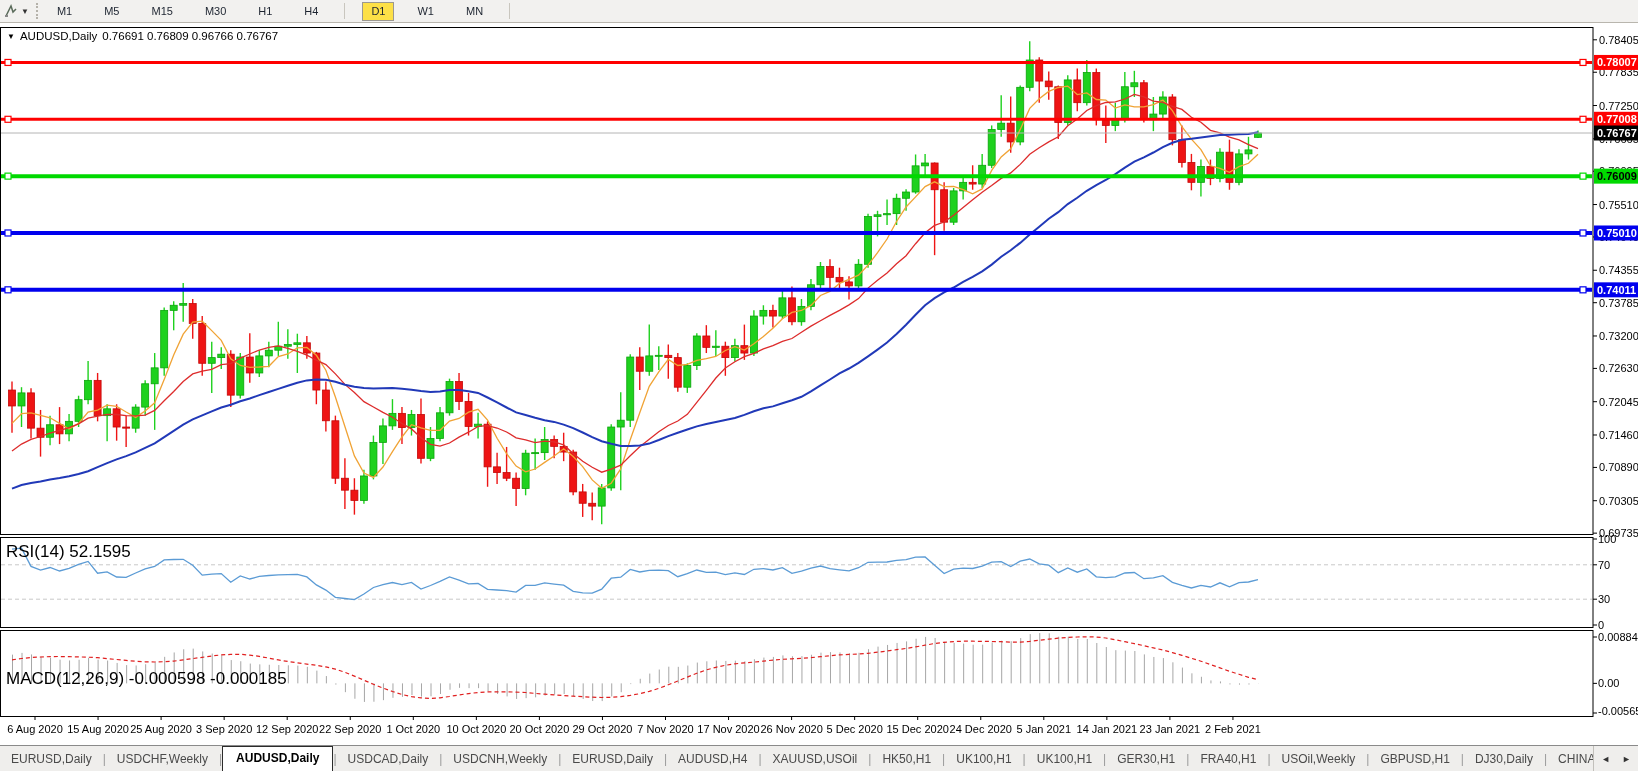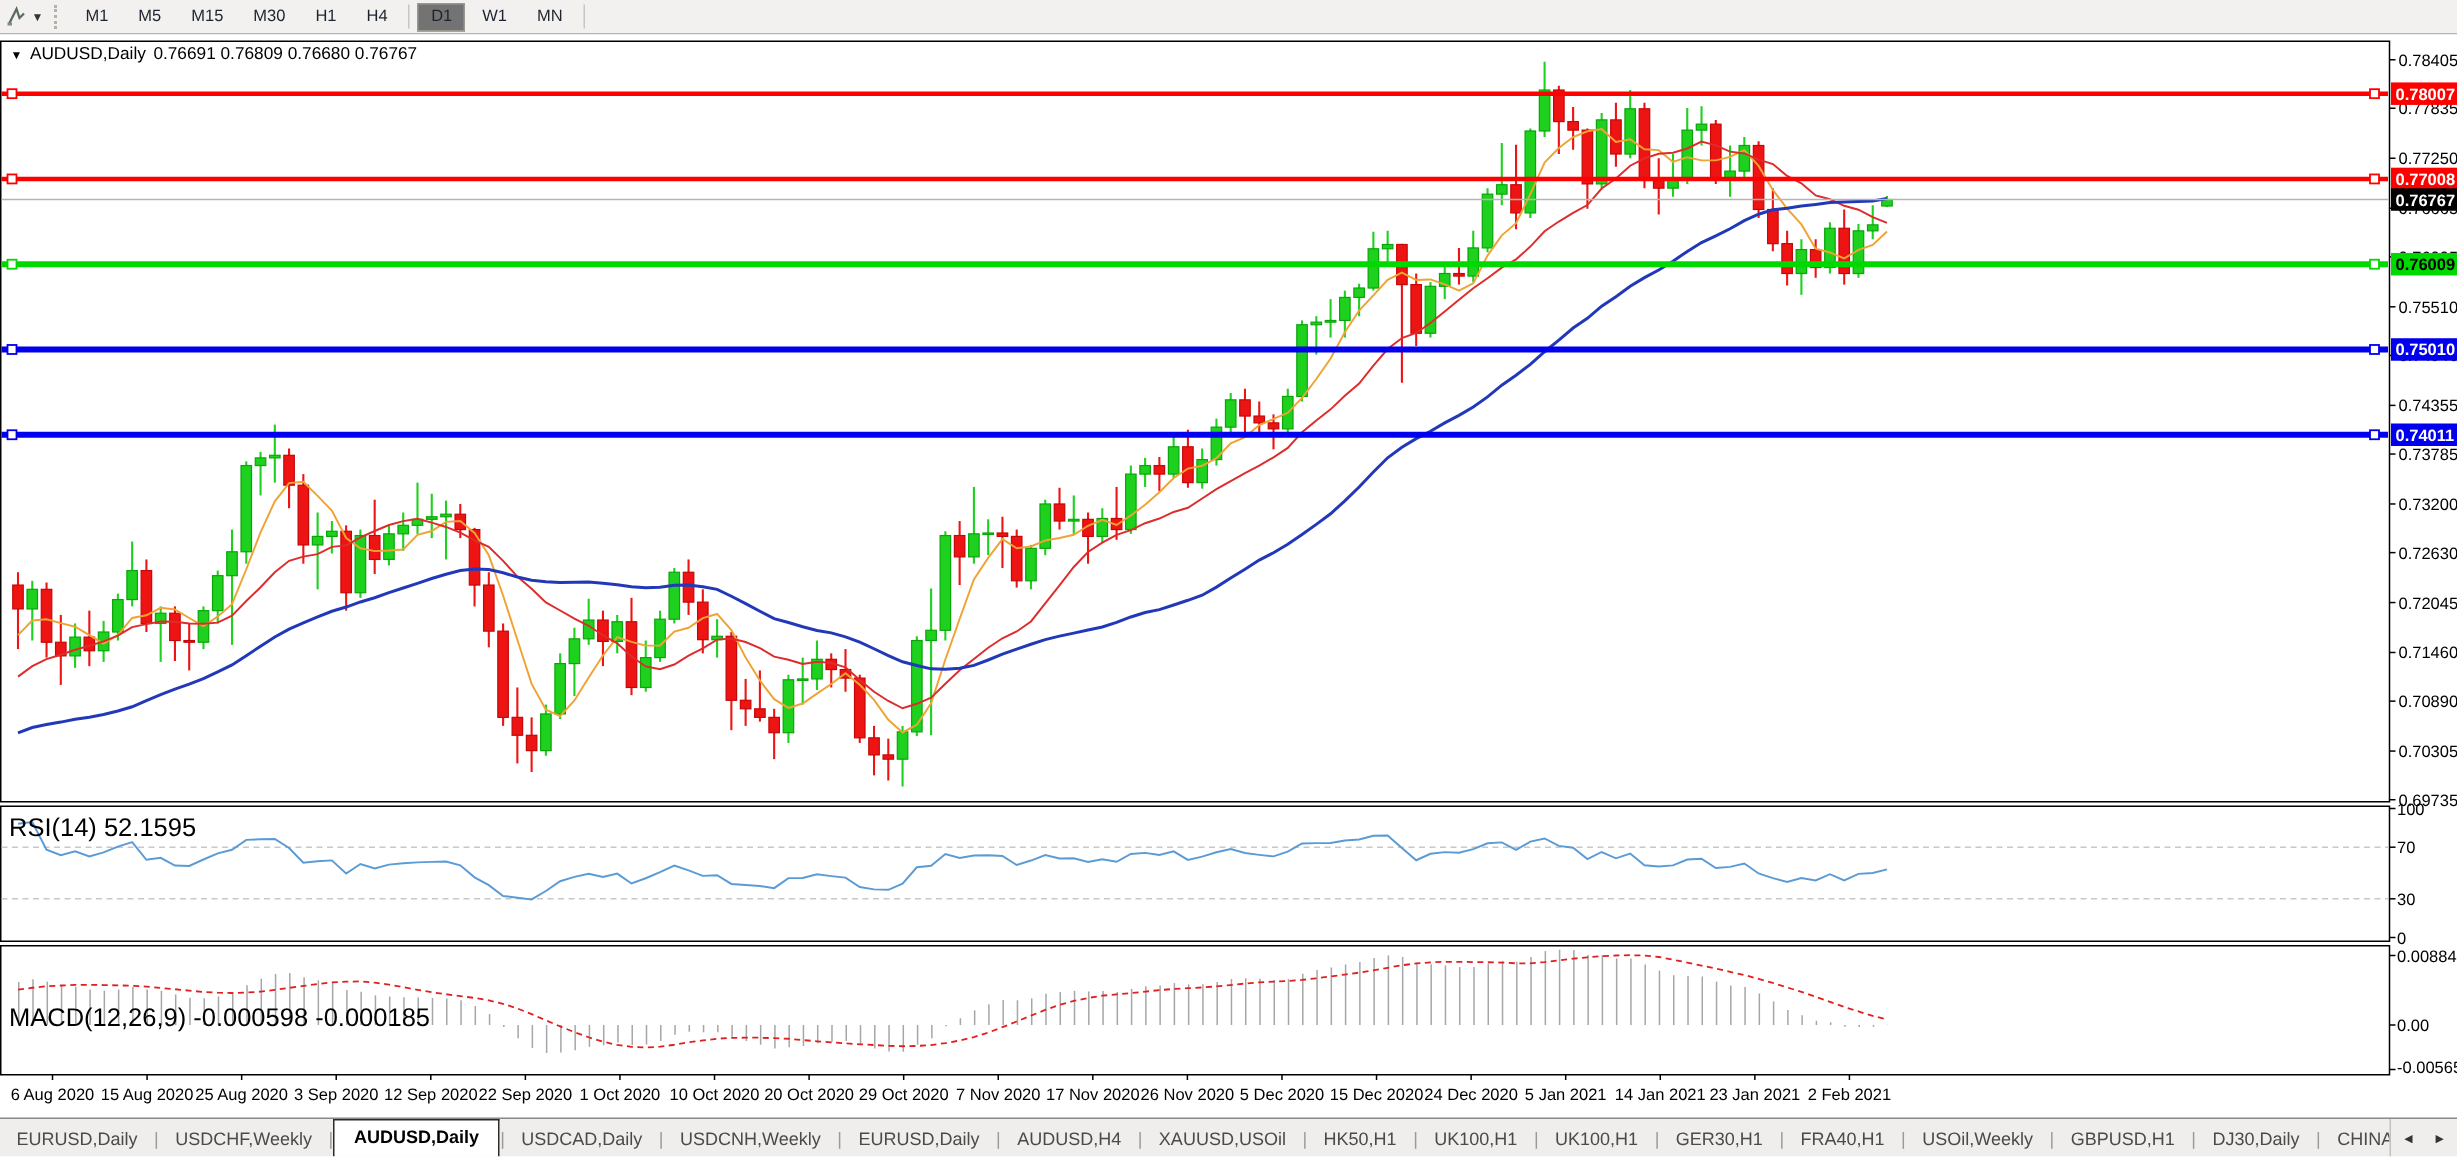--- a/index.html
+++ b/index.html
@@ -5,21 +5,21 @@
   html,body{margin:0;padding:0;background:#fff;}
   .screen{position:relative;width:1638px;height:771px;background:#fff;overflow:hidden;
           font-family:"Liberation Sans",sans-serif;-webkit-font-smoothing:none;}
   
   .toolbar{position:absolute;left:0;top:0;width:1638px;height:22px;background:#f2f1ef;
            border-bottom:1px solid #b9b6ae;display:flex;align-items:center;}
   .tool-btn-icon{width:18px;height:18px;margin-left:2px;display:flex;align-items:center;justify-content:center;}
   .caret{font-size:8px;color:#333;margin:0 3px 0 1px;}
   .grip{width:5px;height:16px;margin:0 4px;border-left:2px dotted #b5b2aa;}
   .tf-btn{font-size:11px;color:#1d2430;padding:2px 8px 3px;margin:0 1px;border:1px solid transparent;cursor:default;}
-  .tf-btn.active{background:#737373;border:1px solid #9b9890;}
+  .tf-btn.active{background:#fde047;border:1px solid #9b9890;}
   .tf-divider{width:1px;height:16px;background:#c9c6be;margin:0 4px;}
   
   .chart-area{position:absolute;left:0;top:23px;width:1638px;height:722px;background:#fff;}
   #chart-svg{position:absolute;left:0;top:0;}
   .chart-title{position:absolute;left:7px;top:7px;font-size:11.5px;color:#000;display:flex;gap:5px;align-items:center;}
   .tri{font-size:8px;color:#000;}
   .ind-label{position:absolute;left:6px;font-size:17px;color:#000;}
   #rsi-label{top:519px;}
   #macd-label{top:646px;}
   
@@ -40,21 +40,21 @@
 
   <div class="toolbar">
     <div class="tool-btn-icon">
       <svg width="14" height="14" viewBox="0 0 14 14">
         <path d="M2 12 L7 2 L9 8 L12 5" stroke="#5a6b5a" stroke-width="1.5" fill="none"></path>
         <rect x="1" y="11" width="3" height="2" fill="#888"></rect>
       </svg>
     </div>
     <div class="caret">▼</div>
     <div class="grip"></div>
-    <div id="tf-buttons" style="display:flex;align-items:center;">
+    <div id="tf-buttons" style="display:flex;align-items:center;gap:12px;">
         <div class="tf-btn">M1</div>
         <div class="tf-btn">M5</div>
         <div class="tf-btn">M15</div>
         <div class="tf-btn">M30</div>
         <div class="tf-btn">H1</div>
         <div class="tf-btn">H4</div>
         <div class="tf-divider"></div>
         <div class="tf-btn active">D1</div>
         <div class="tf-btn">W1</div>
         <div class="tf-btn">MN</div>
@@ -611,21 +611,21 @@
           <text x="1106.85" y="710" font-family="&quot;Liberation Sans&quot;,sans-serif" font-size="11" fill="#000000" text-anchor="middle">14 Jan 2021</text>
           <line x1="1169.8999999999999" y1="693" x2="1169.8999999999999" y2="697" stroke="#000"></line>
           <text x="1169.8999999999999" y="710" font-family="&quot;Liberation Sans&quot;,sans-serif" font-size="11" fill="#000000" text-anchor="middle">23 Jan 2021</text>
           <line x1="1232.95" y1="693" x2="1232.95" y2="697" stroke="#000"></line>
           <text x="1232.95" y="710" font-family="&quot;Liberation Sans&quot;,sans-serif" font-size="11" fill="#000000" text-anchor="middle">2 Feb 2021</text>
         </g>
       </svg>
     <div class="chart-title">
       <span class="tri">▼</span>
       <span>AUDUSD,Daily</span>
-      <span>0.76691 0.76809 0.76680 0.76767</span>
+      <span>0.76691 0.76809 0.96766 0.76767</span>
     </div>
     <div class="ind-label" id="rsi-label">RSI(14) 52.1595</div>
     <div class="ind-label" id="macd-label">MACD(12,26,9) -0.000598 -0.000185</div>
   </div>
 
   <div class="tabbar">
     <div id="tabs">
         <div class="tab">EURUSD,Daily</div>
         <span class="tab-sep">|</span>
         <div class="tab">USDCHF,Weekly</div>

